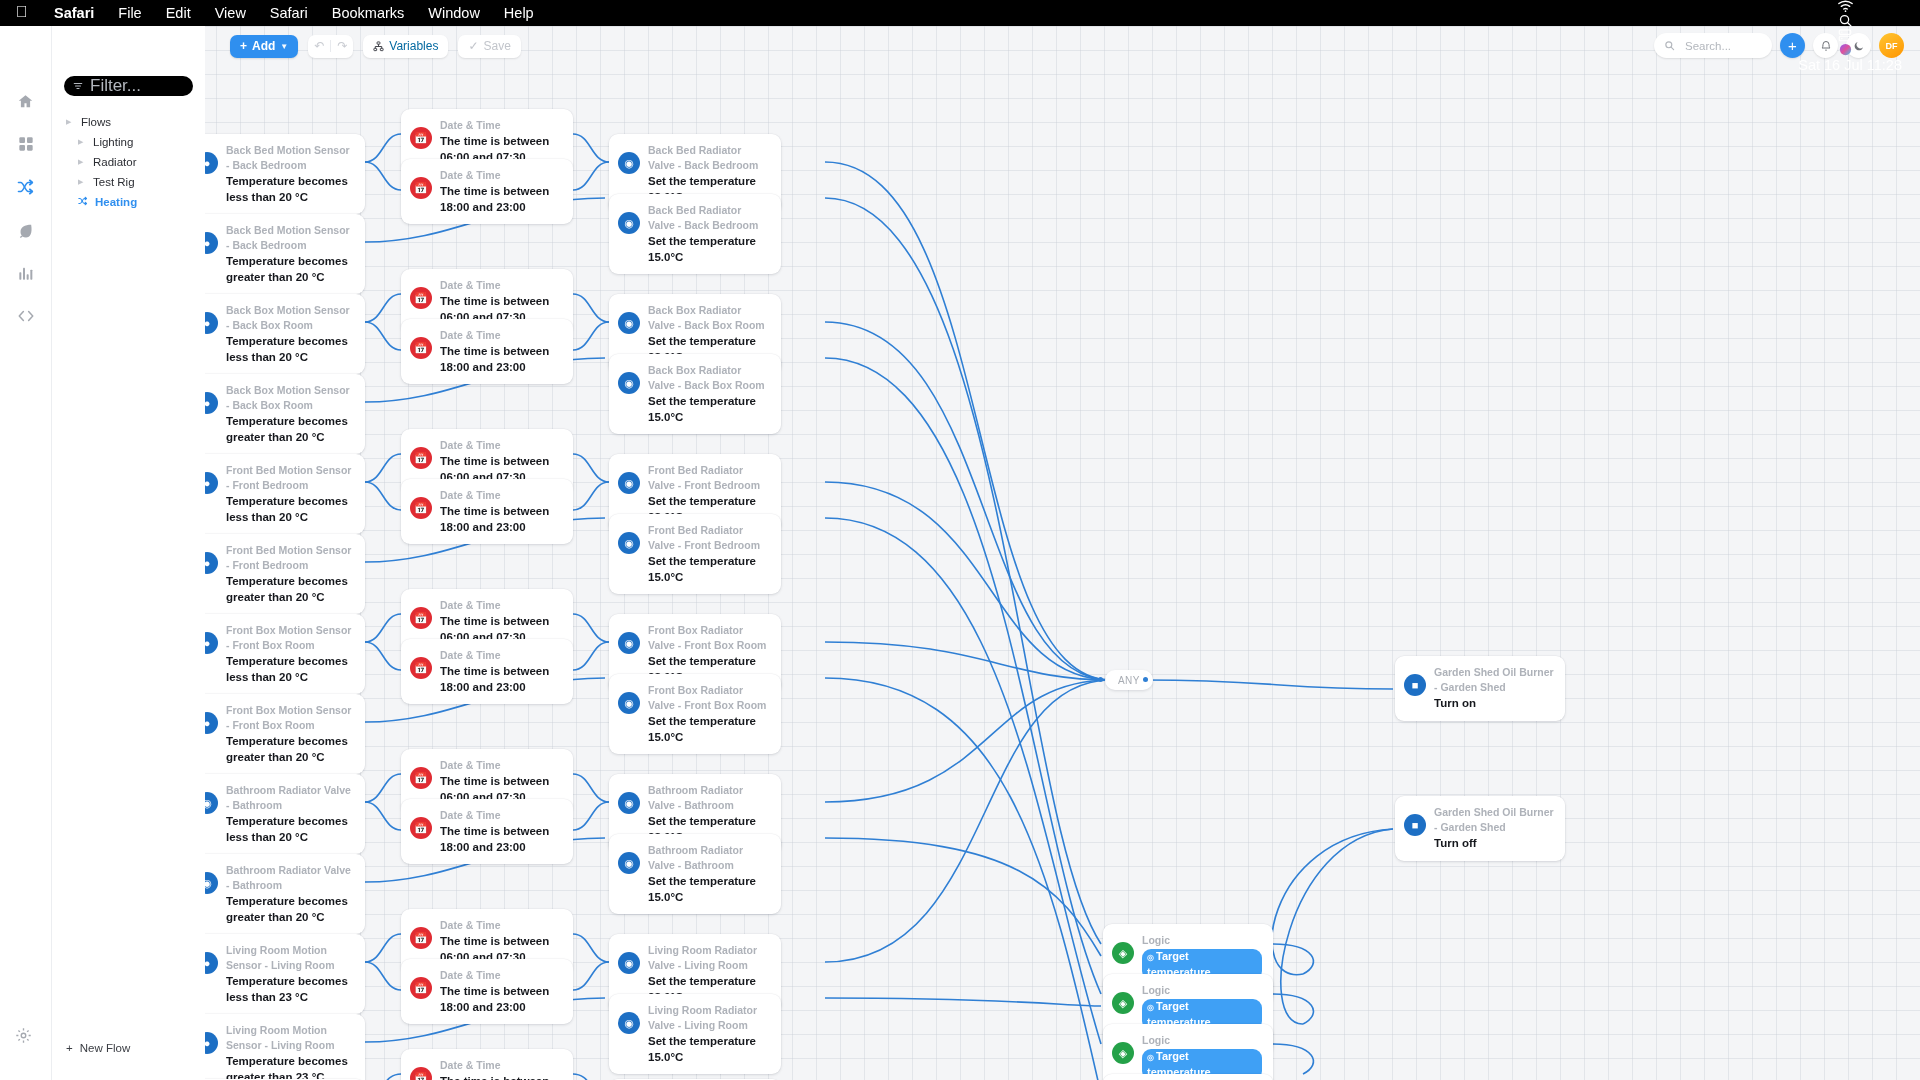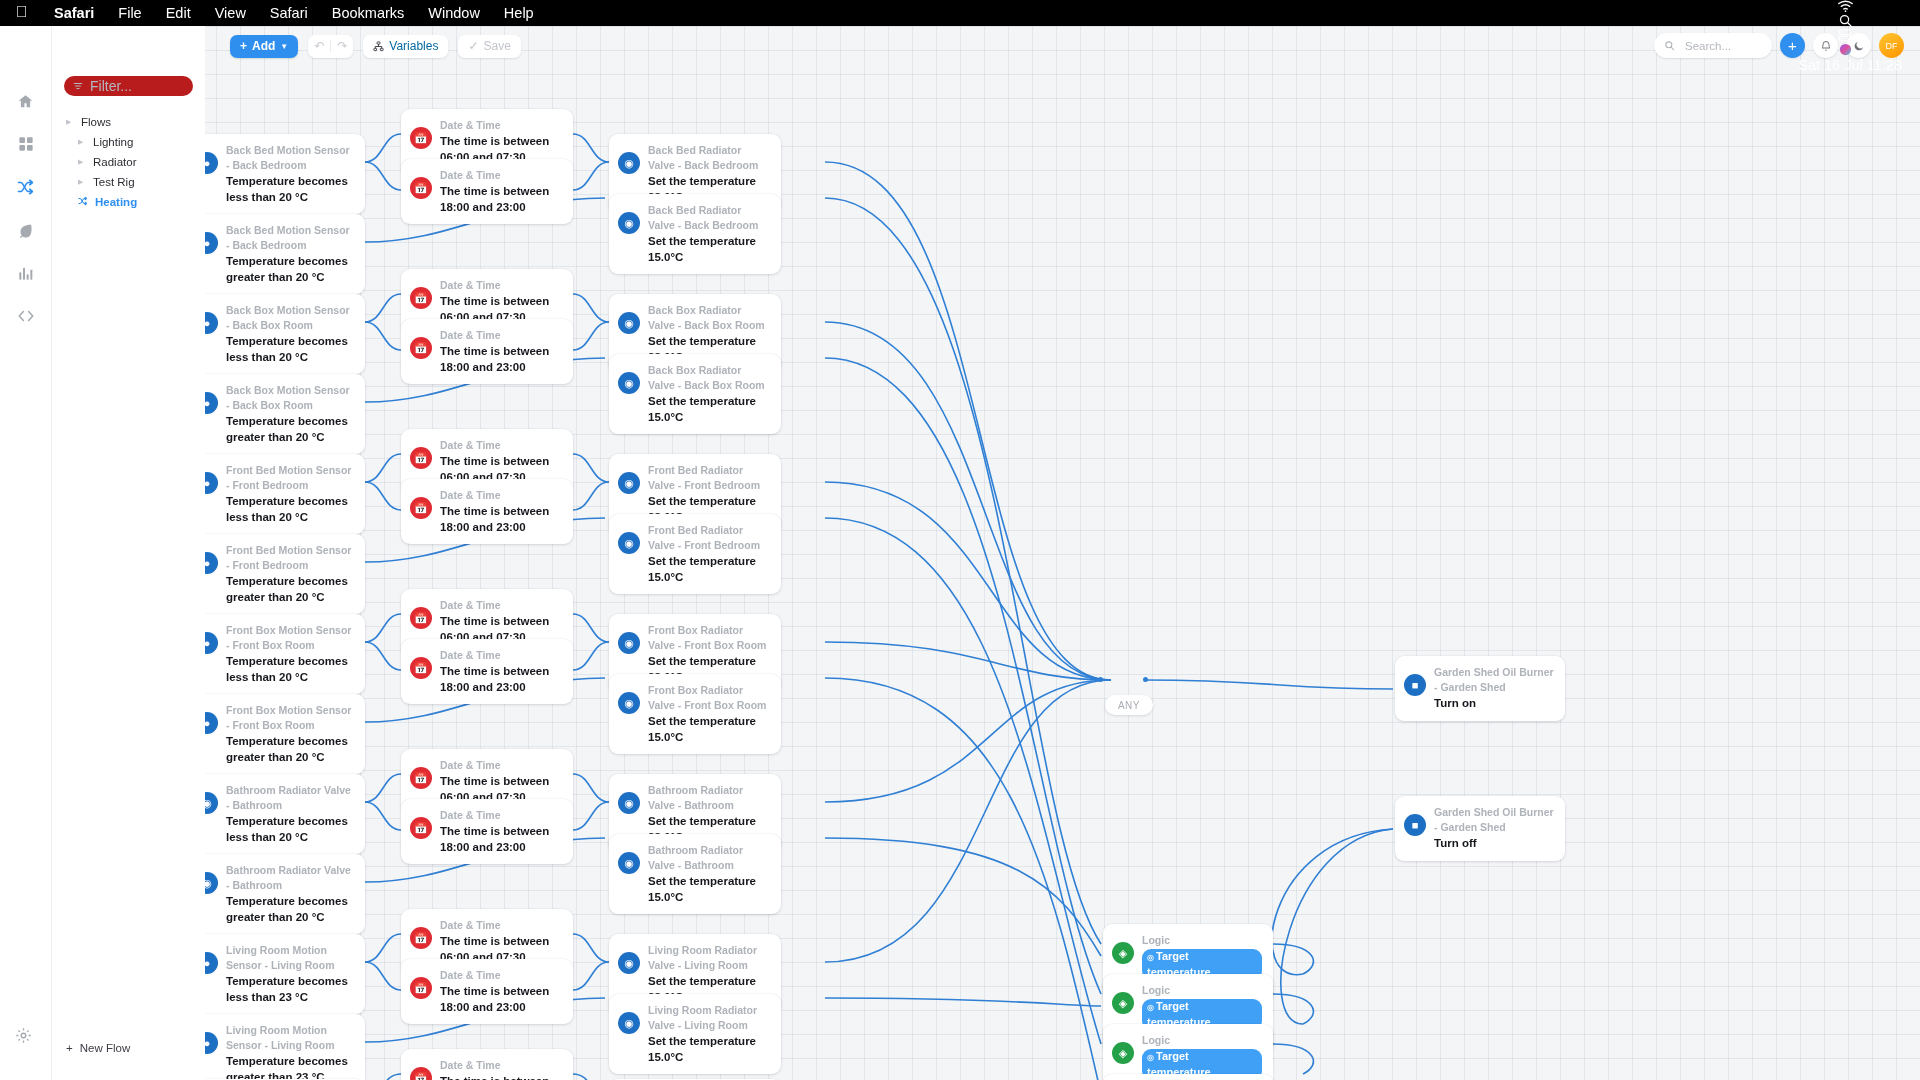--- a/index.html
+++ b/index.html
@@ -109,21 +109,21 @@
   .round-btn {
     width: 25px; height: 25px; border-radius: 50%;
     background: #fff; box-shadow: 0 1px 2px rgba(0,0,0,.10);
     display: flex; align-items: center; justify-content: center;
     font-size: 12px; color: #6d7076; cursor: pointer;
   }
   .round-btn.blue { background: #2f8fef; color: #fff; font-size: 15px; font-weight: 300; }
   .avatar {
     width: 25px; height: 25px; border-radius: 50%;
     background: linear-gradient(150deg, #ffc531, #ff9500);
-    color: #fff; font-size: 9px; font-weight: normal;
+    color: #fff; font-size: 9px; font-weight: bold;
     display: flex; align-items: center; justify-content: center;
     cursor: pointer;
   }
 
   
   #sidebar {
     position: absolute; top: 0; left: 0;
     width: 205px; height: 1054px; background: #ffffff;
     display: flex; z-index: 45;
   }
@@ -133,22 +133,22 @@
     padding-top: 64px; gap: 21px;
     border-right: 1px solid #eceef1;
   }
   .rail-icon { width: 22px; height: 22px; color: #a5a9b0; display:flex; align-items:center; justify-content:center; cursor: pointer; }
   .rail-icon.active { color: #2f8fef; }
   .rail-gear { position: absolute; left: 15px; bottom: 32px; color: #a5a9b0; cursor: pointer; }
 
   .nav-panel { flex: 1; padding-top: 50px; position: relative; }
   .filter-box {
     margin: 0 12px; height: 20px; border-radius: 10px;
-    background: #b91c1c; display: flex; align-items: center; gap: 7px;
-    padding: 0 9px; font-size: 14px; color: #b4b8bf; cursor: text;
+    background: #000000; display: flex; align-items: center; gap: 7px;
+    padding: 0 9px; font-size: 17px; color: #b4b8bf; cursor: text;
   }
   .tree { margin-top: 16px; }
   .tree-row {
     display: flex; align-items: center; gap: 7px;
     height: 20px; font-size: 11.5px; color: #2b2d33;
     cursor: pointer;
   }
   .tree-row.lvl0 { padding-left: 14px; }
   .tree-row.lvl1 { padding-left: 26px; }
   .tree-row.active { color: #2f8fef; font-weight: bold; }
@@ -620,21 +620,21 @@
       <div class="body">
         <div class="owner">Date &amp; Time</div>
         <div class="desc">The time is between 06:00 and 07:30</div>
       </div>
     </div>
     <div class="card" style="left:404px; top:1053px; width:172px;">
       
       
     </div>
 
-    <div class="any-node" style="left:900px; top:669px;justify-content:center;">
+    <div class="any-node" style="left:900px; top:644px;justify-content:center;">
       <span>ANY</span>
     </div>
     <div class="port" style="left:893px; top:651px;"></div>
     <div class="port" style="left:938px; top:651px;"></div>
 
     <div class="card" style="left:1190px; top:630px; width:170px;">
       <div class="ico blue">■</div>
       <div class="body">
         <div class="owner">Garden Shed Oil Burner - Garden Shed</div>
         <div class="desc">Turn on</div>

